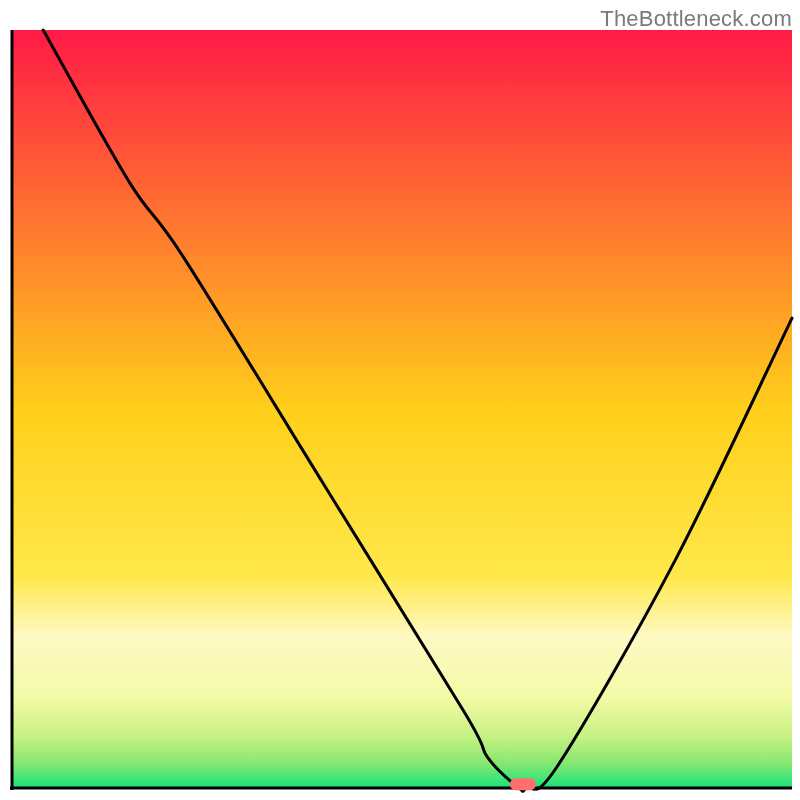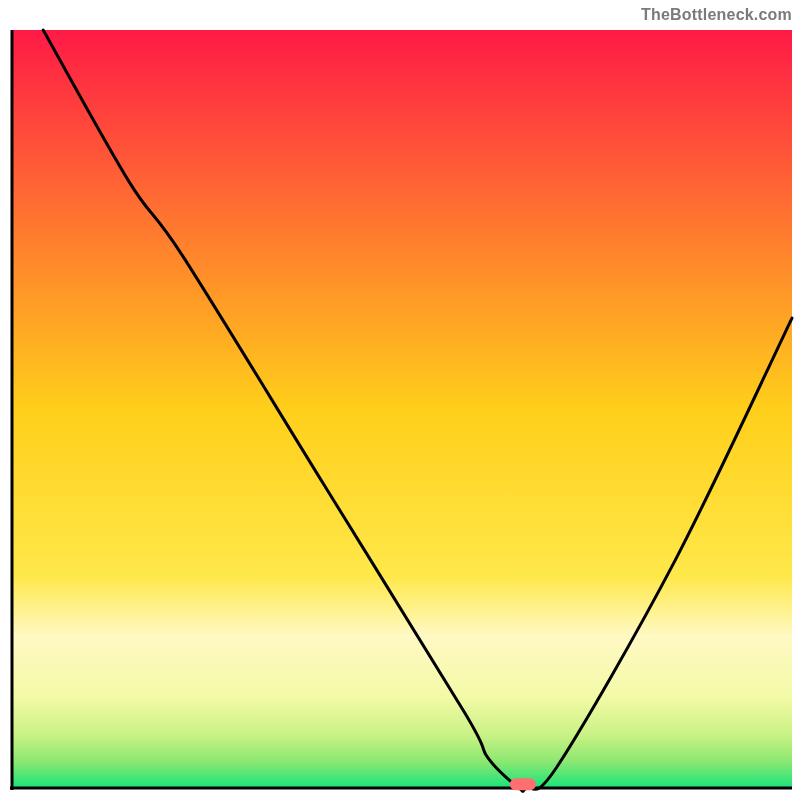--- a/index.html
+++ b/index.html
@@ -13,22 +13,22 @@
   .chart-container {
     position: relative;
     width: 800px;
     height: 800px;
   }
   .watermark {
     position: absolute;
     top: 6px;
     right: 8px;
     font-family: Arial, Helvetica, sans-serif;
-    font-size: 16px;
-    font-weight: bold;
+    font-size: 22px;
+    font-weight: normal;
     color: #7a7a7a;
     z-index: 10;
     letter-spacing: 0.2px;
   }
   svg {
     display: block;
   }
 </style>
 </head>
 <body>

